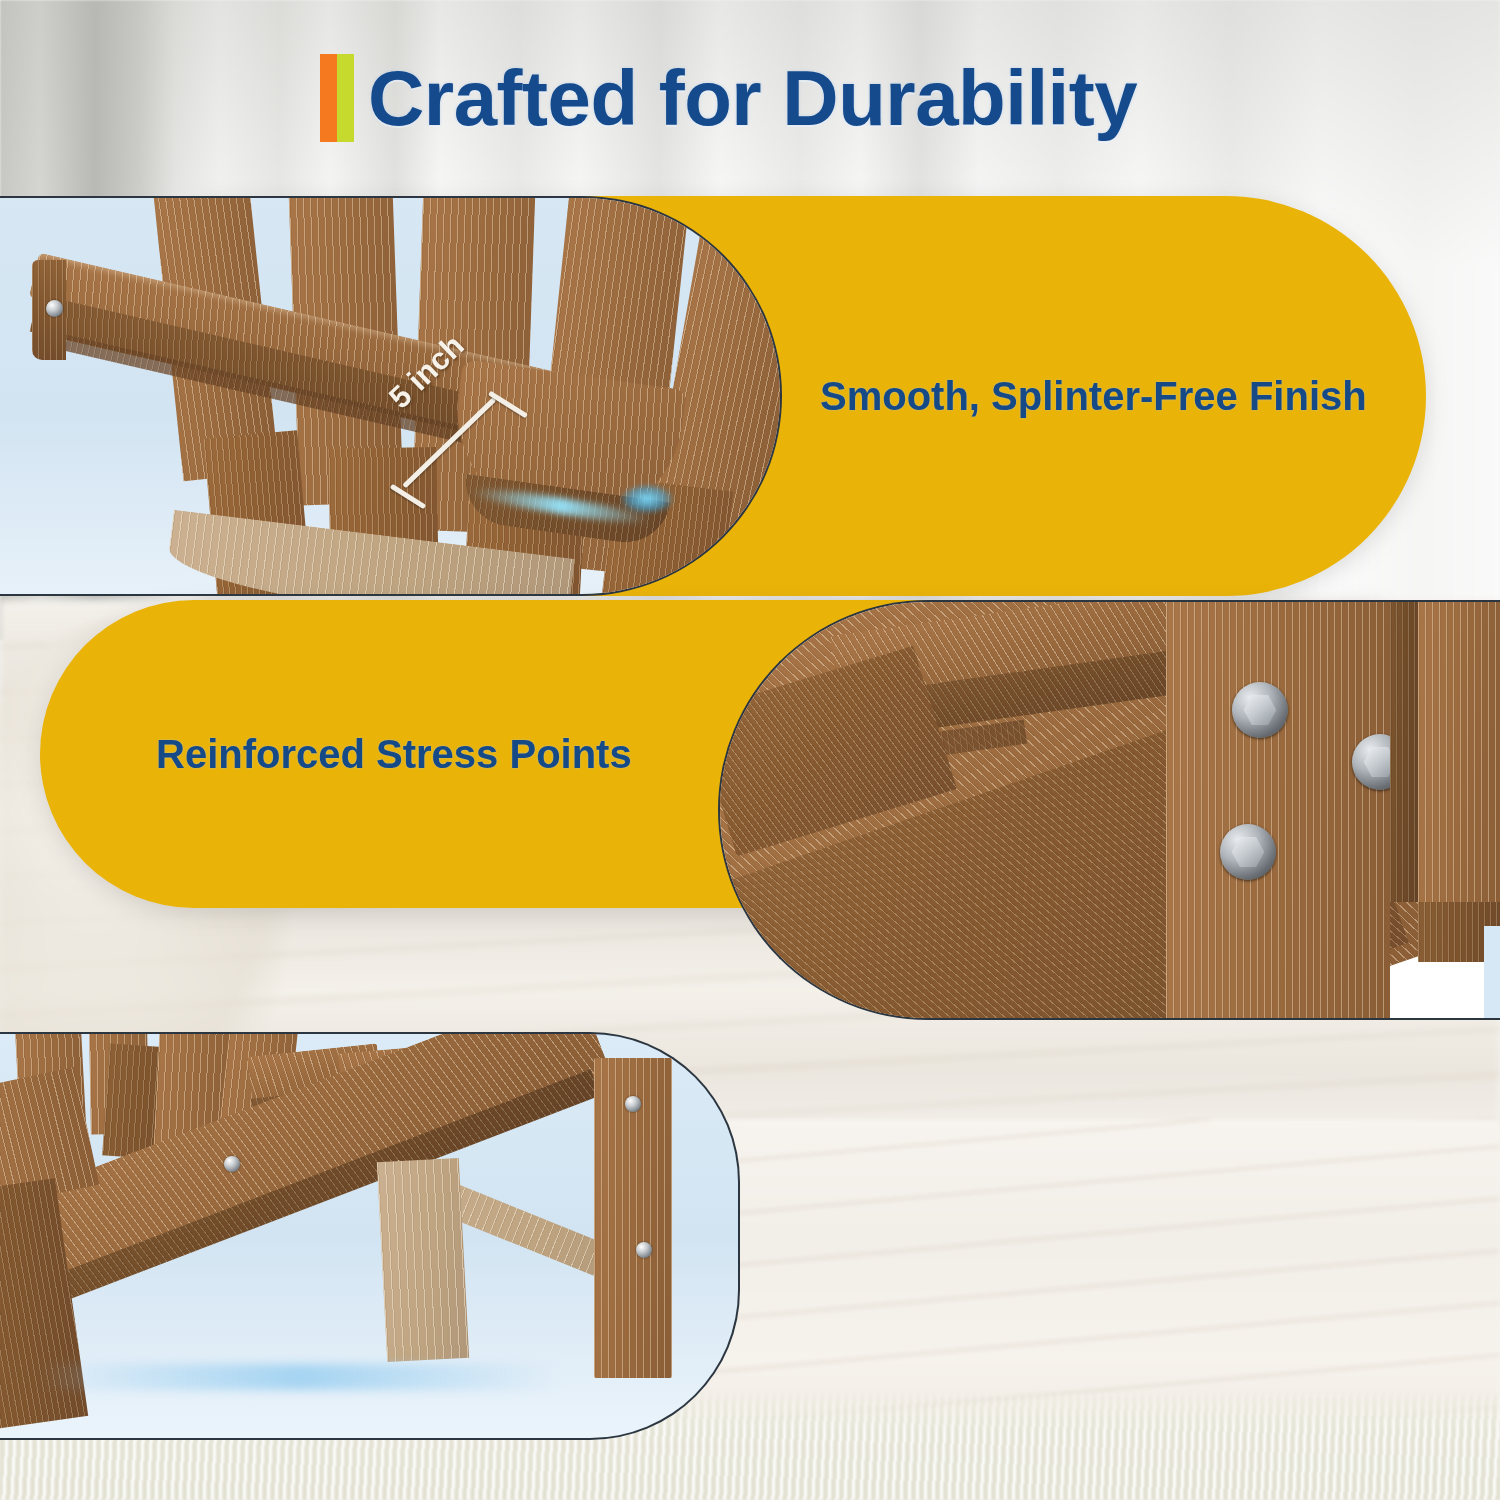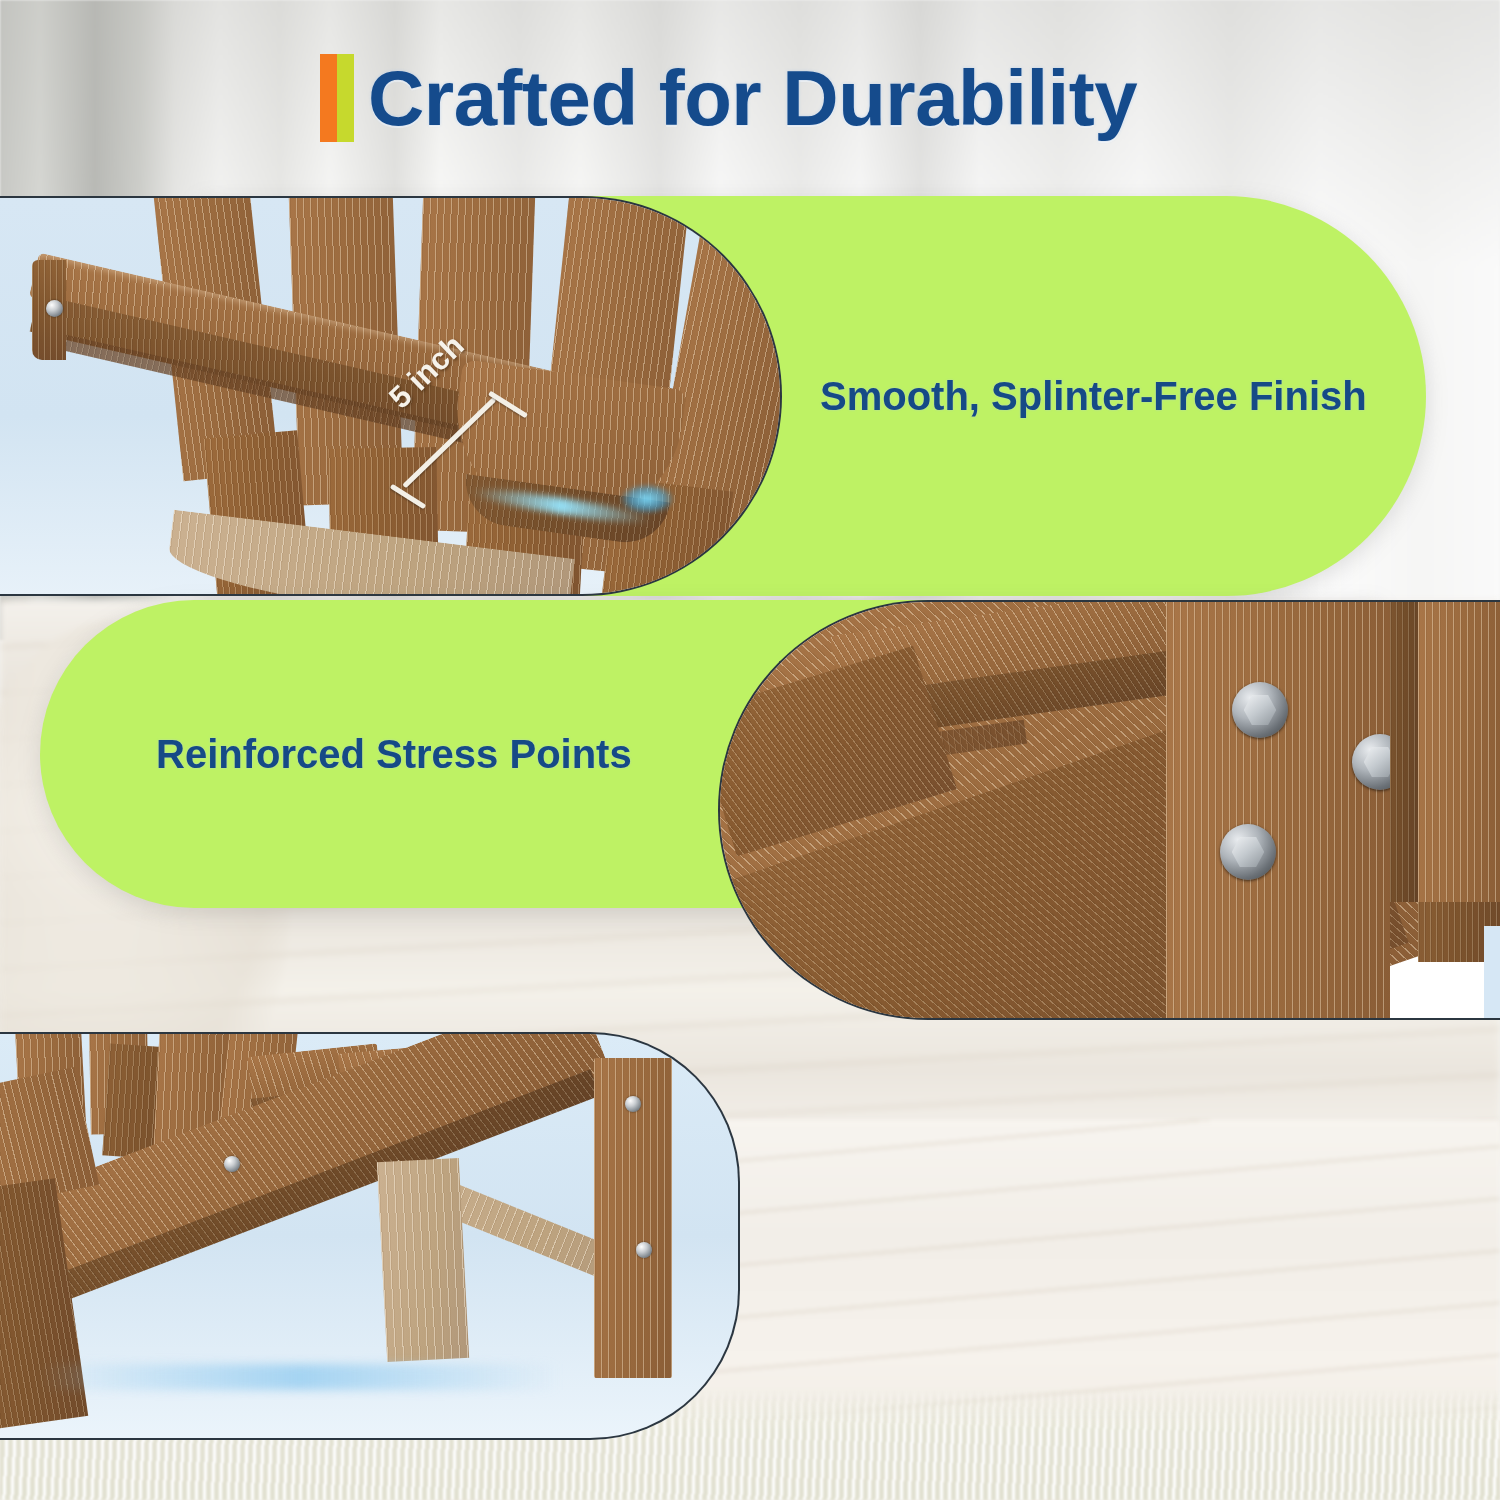--- a/index.html
+++ b/index.html
@@ -101,21 +101,21 @@
     white-space: nowrap;
     text-shadow: 0 0 3px rgba(180,205,235,.85), 0 2px 1px rgba(255,255,255,.6);
   }
 
   
   .panel { position: absolute; z-index: 4; }
 
   
   .card {
     position: absolute;
-    background: #bef264;
+    background: #eab308;
     box-shadow: 0 6px 22px rgba(120,120,120,.22);
     display: flex; align-items: center;
   }
   .caption {
     font-size: 40px; font-weight: bold; color: #164a86;
     white-space: nowrap;
     text-shadow: 0 0 2px rgba(175,200,230,.7);
   }
 
   

